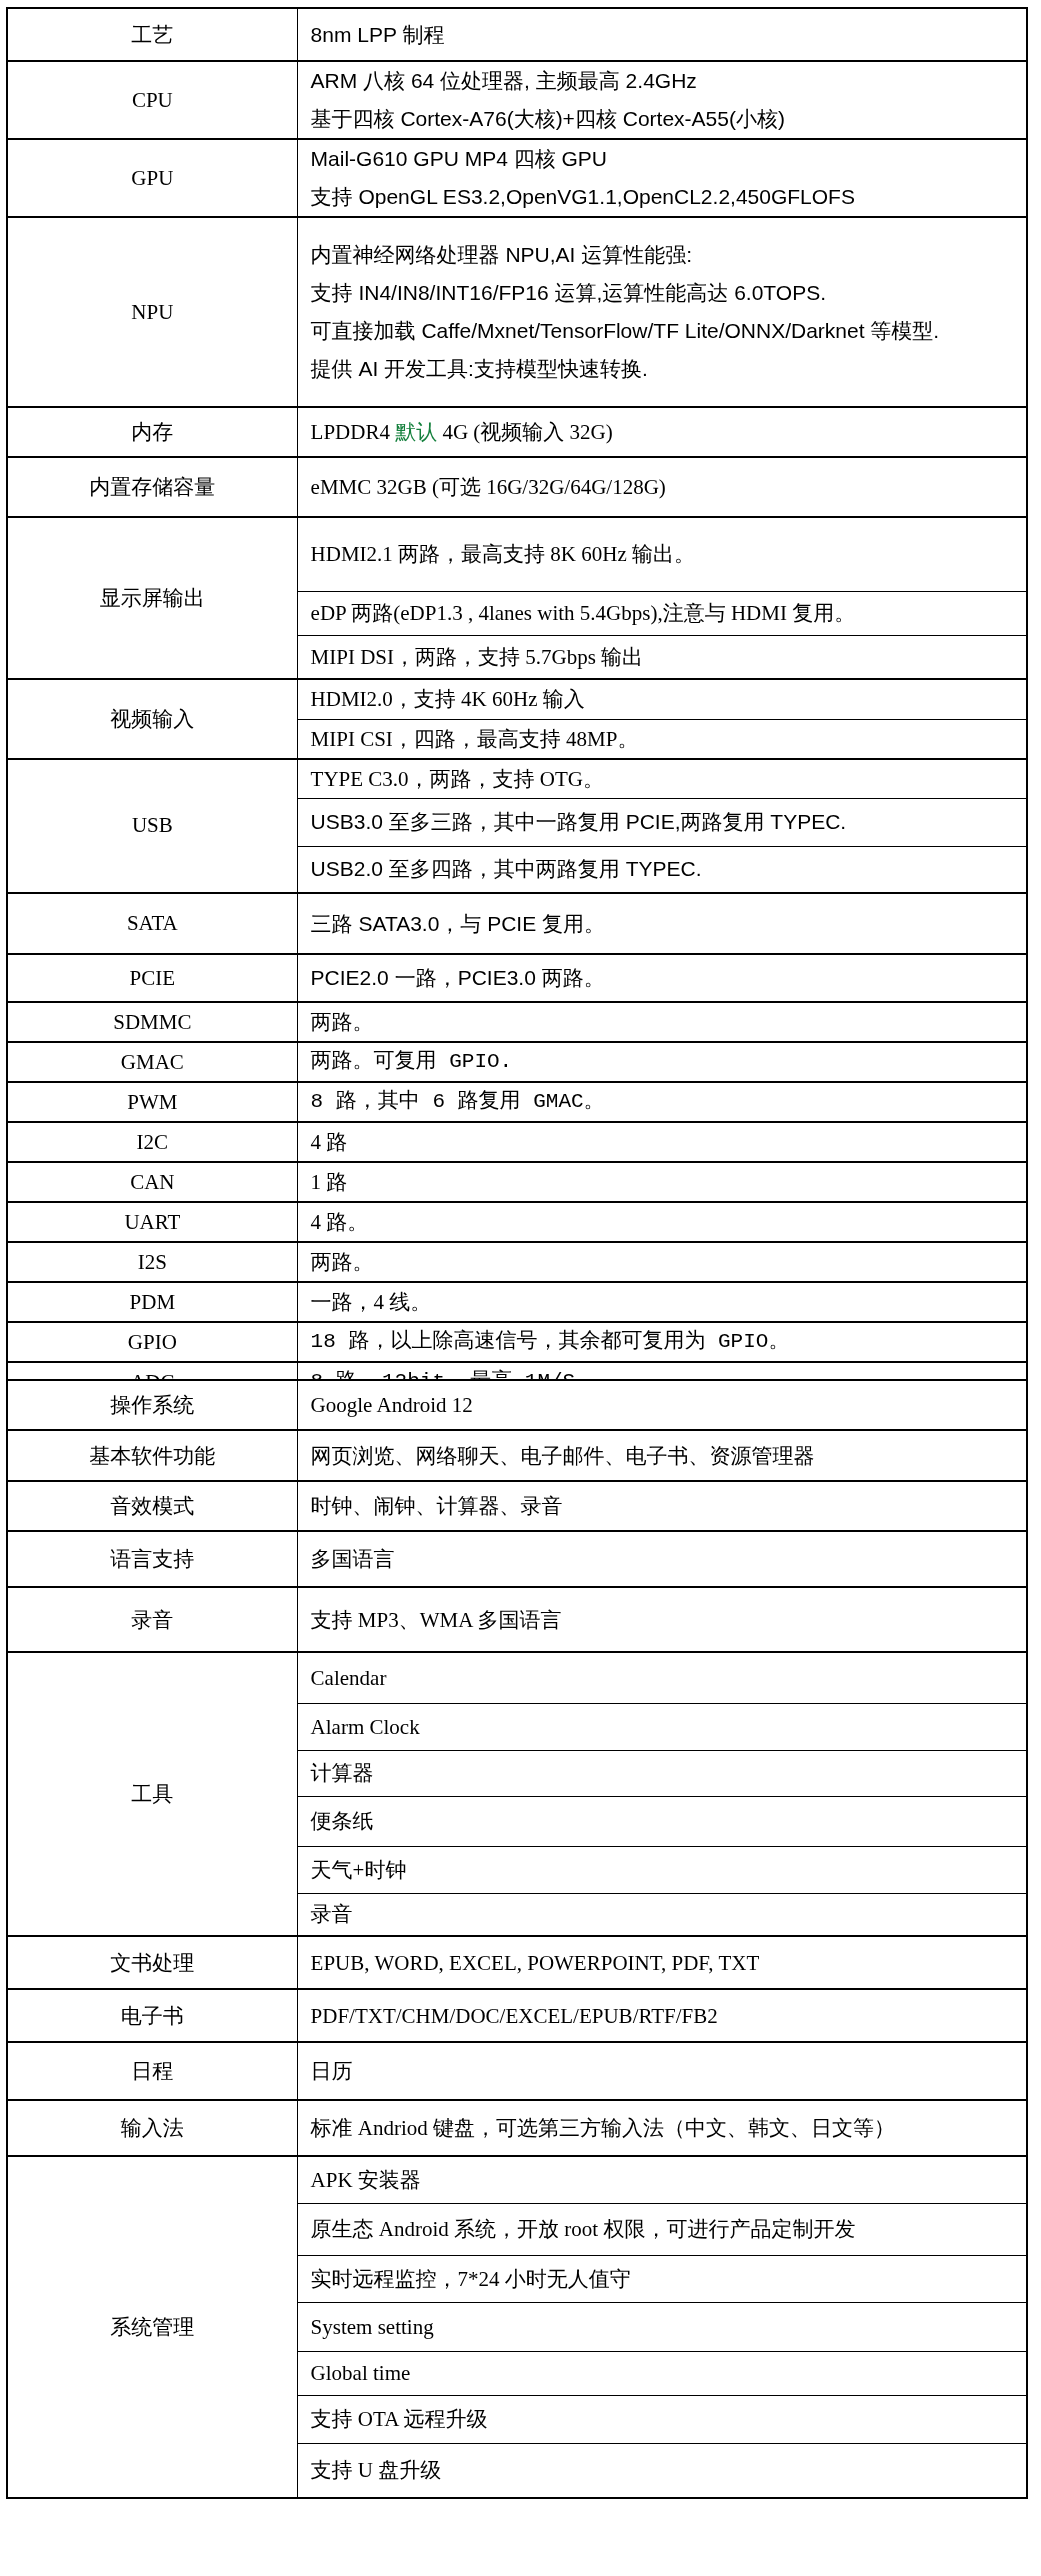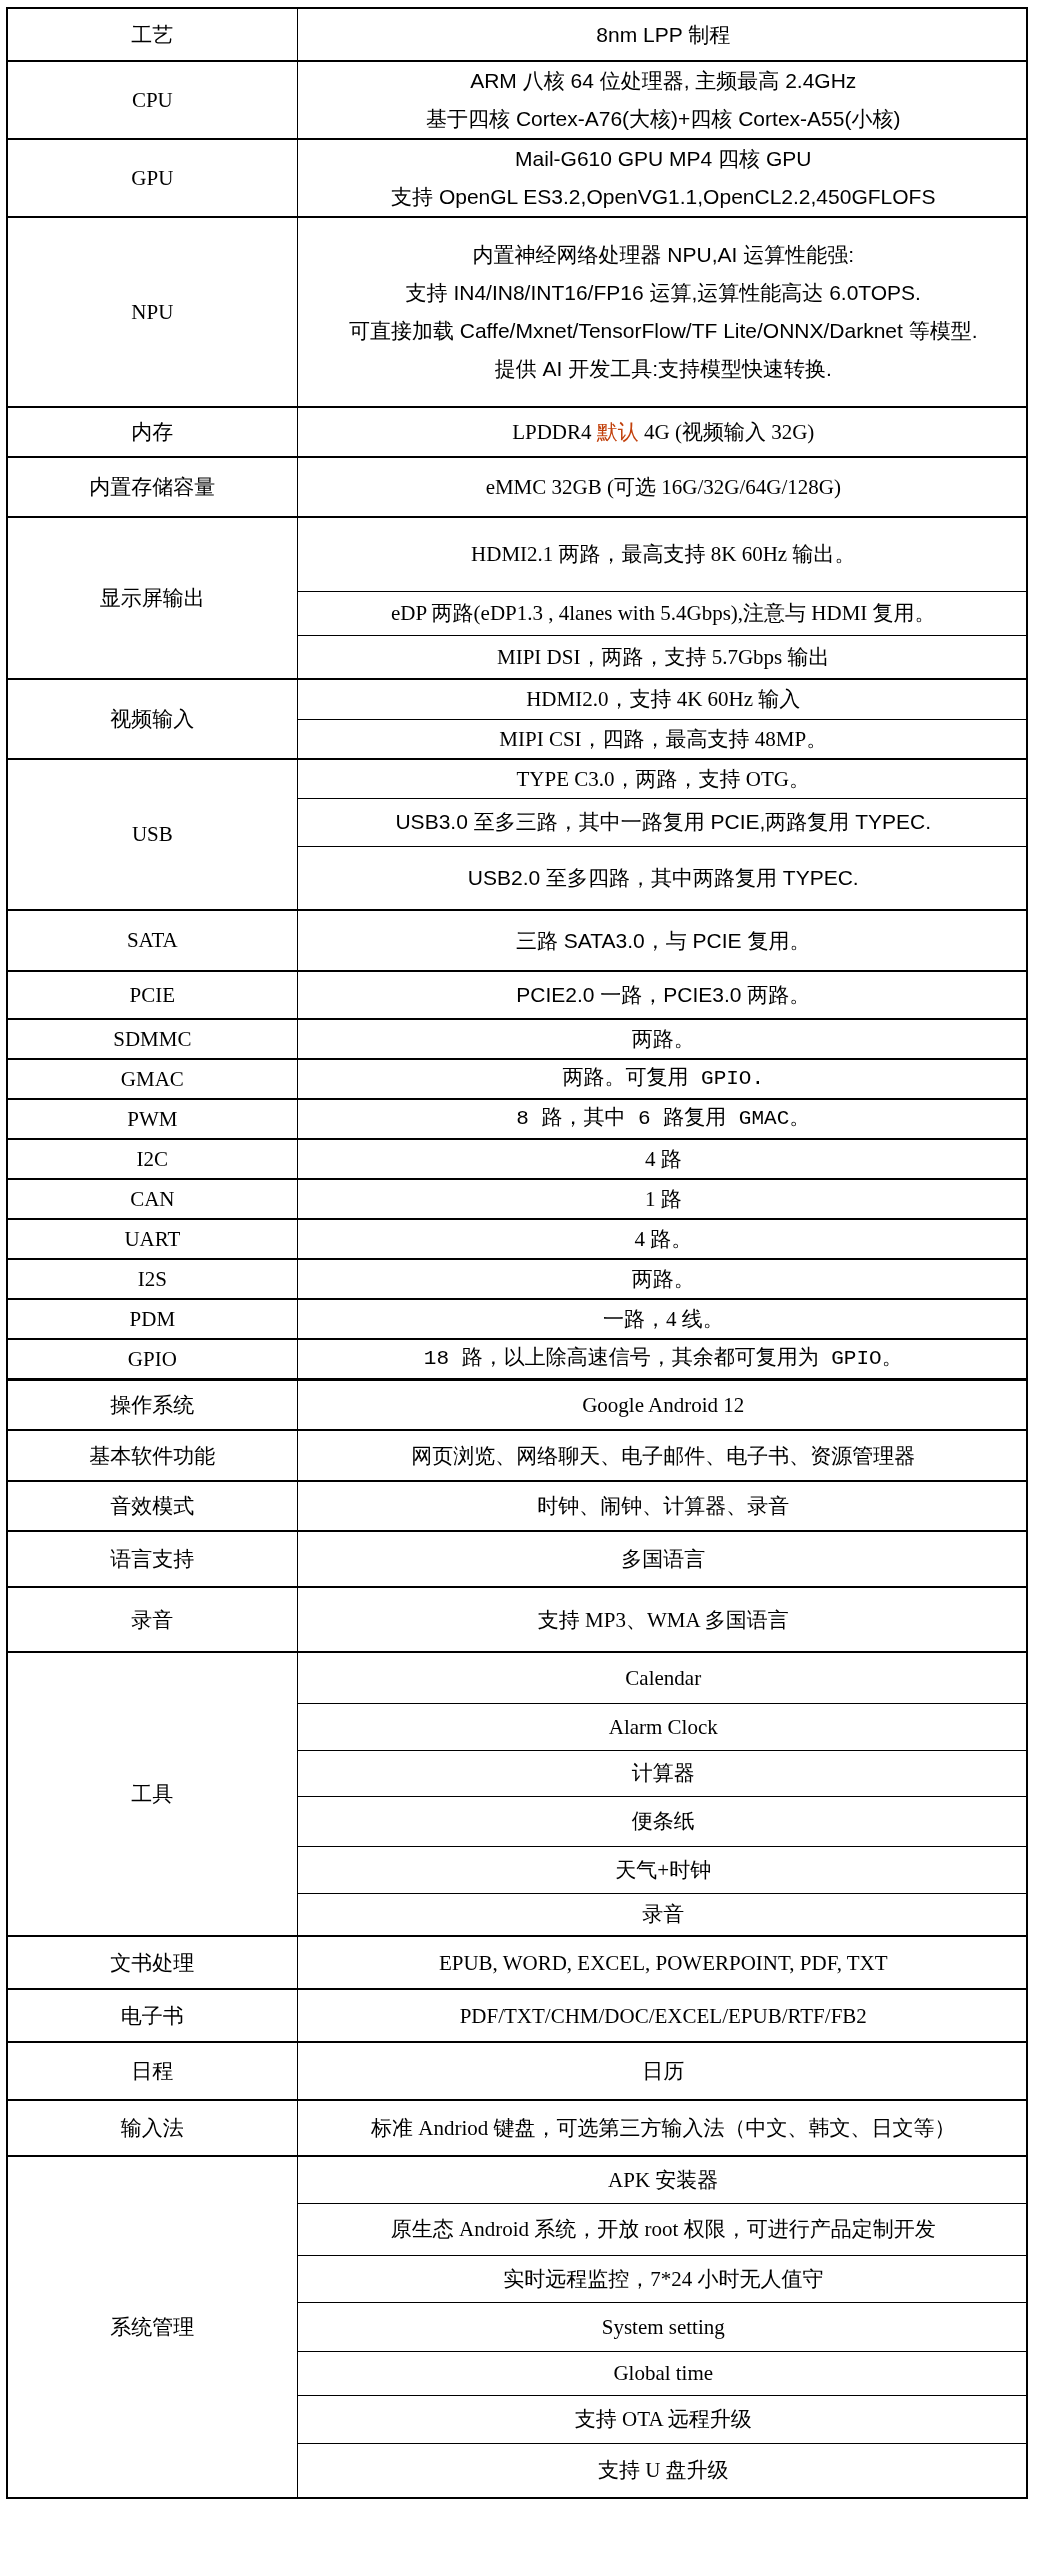--- a/index.html
+++ b/index.html
@@ -28,21 +28,21 @@
     overflow: hidden;
   }
   tr.g > td { border-top-width: 2.1px; }
   td.lbl {
     text-align: center;
     font-family: "Liberation Serif", "DejaVu Serif", serif;
     padding: 0 2.8px;
     border-radius: 19px;
   }
   td.val {
-    text-align: center;
+    text-align: left;
     padding: 0 9.7px 0 12.5px;
     line-height: 38px;
   }
   .f-sans  { font-family: "Liberation Sans", "DejaVu Sans", sans-serif; }
   .f-serif { font-family: "Liberation Serif", "DejaVu Serif", serif; }
   .f-mono  { font-family: "Liberation Mono", "DejaVu Sans Mono", monospace; }
   .red { color: #ff0000; }
   #hw-table { top: 7px; }
   #sw-table { top: 1379px; }
 </style>
@@ -85,21 +85,21 @@
         <div>内置神经网络处理器 NPU,AI 运算性能强:</div>
         <div>支持 IN4/IN8/INT16/FP16 运算,运算性能高达 6.0TOPS.</div>
         <div>可直接加载 Caffe/Mxnet/TensorFlow/TF Lite/ONNX/Darknet 等模型.</div>
         <div>提供 AI 开发工具:支持模型快速转换.</div>
       </td>
     </tr>
 
     <tr class="g" style="height:50px">
       <td class="lbl"><span>内存</span></td>
       <td class="val f-serif">
-        <span>LPDDR4 </span><span class="red" style="color: #c2410c;">默认</span><span> 4G (视频输入 32G)</span>
+        <span>LPDDR4 </span><span class="red" style="color: #15803d;">默认</span><span> 4G (视频输入 32G)</span>
       </td>
     </tr>
 
     <tr class="g" style="height:60px">
       <td class="lbl"><span>内置存储容量</span></td>
       <td class="val f-serif"><span>eMMC 32GB (可选 16G/32G/64G/128G)</span></td>
     </tr>
 
     <tr class="g" style="height:74px">
       <td class="lbl" rowspan="3"><span>显示屏输出</span></td>
@@ -120,21 +120,21 @@
       <td class="val f-serif">MIPI CSI，四路，最高支持 48MP。</td>
     </tr>
 
     <tr class="g" style="height:37px">
       <td class="lbl" rowspan="3"><span>USB</span></td>
       <td class="val f-serif">TYPE C3.0，两路，支持 OTG。</td>
     </tr>
     <tr style="height:48px">
       <td class="val f-sans">USB3.0 至多三路，其中一路复用 PCIE,两路复用 TYPEC.</td>
     </tr>
-    <tr style="height:64px">
+    <tr style="height:47px">
       <td class="val f-sans">USB2.0 至多四路，其中两路复用 TYPEC.</td>
     </tr>
 
     <tr class="g" style="height:61px">
       <td class="lbl"><span>SATA</span></td>
       <td class="val f-sans">三路 SATA3.0，与 PCIE 复用。</td>
     </tr>
 
     <tr class="g" style="height:48px">
       <td class="lbl"><span>PCIE</span></td>

